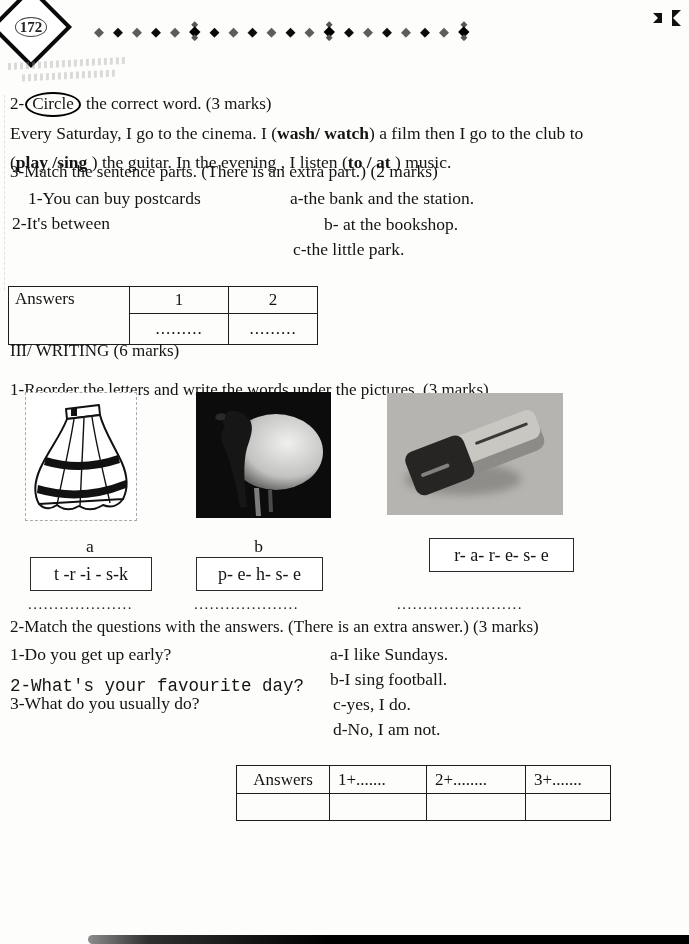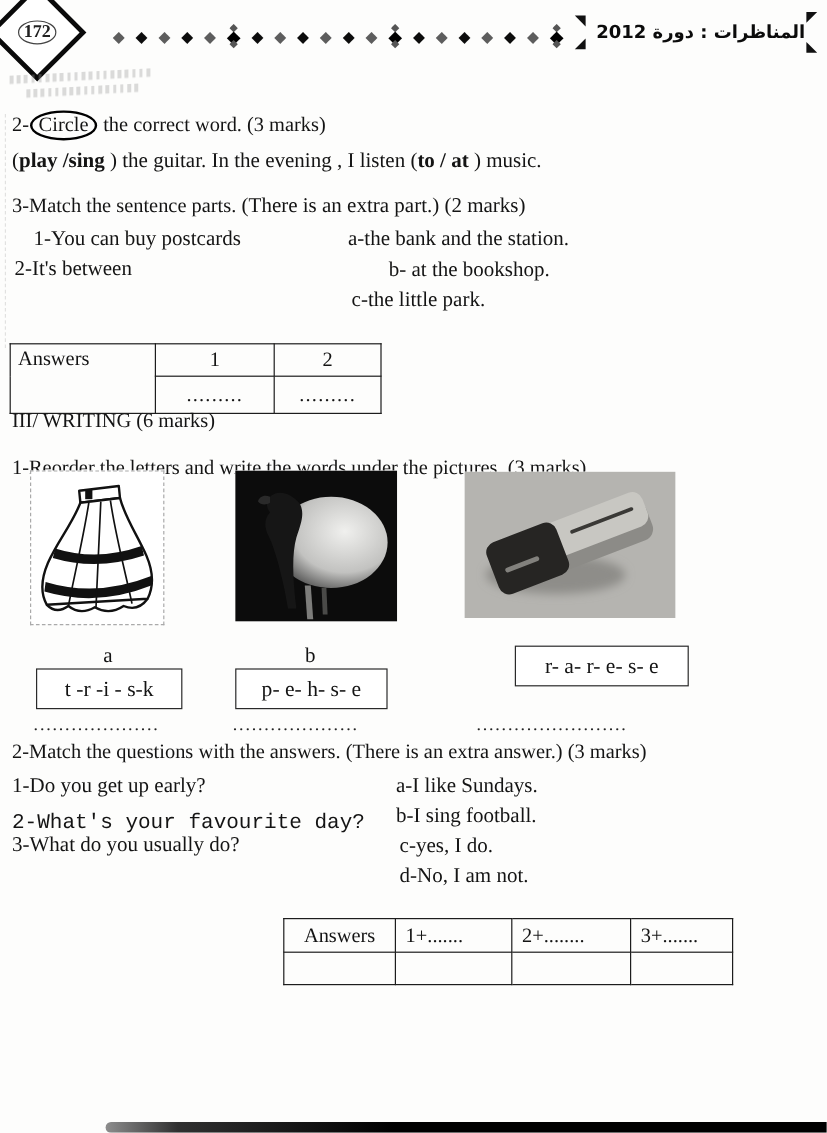--- a/index.html
+++ b/index.html
@@ -145,30 +145,30 @@
       <i class="small">◆</i>
       <i class="big">◆</i>
       <i class="small">◆</i>
     </span>
   </div>
 <div class="abs title-block" dir="rtl">
   <span class="cm tl"></span>
   <span class="cm bl"></span>
   <span class="cm tr"></span>
   <span class="cm br"></span>
-  <span>المناظرات : دورة 2012</span>
 </div>
 <div class="abs smudge"></div>
 <div class="abs smudge s2"></div>
 <div class="abs left-fold"></div>
 
 <div class="abs h-bold" style="left:10px;top:92px;">
   <span>2-</span><span class="circled">Circle</span><span> the correct word. (3 marks)</span>
 </div>
 <div class="abs para">
+  <div class="body-line"><span>Every Saturday, I go to the cinema. I (</span><b>wash/ watch</b><span>) a film then I go to the club to</span></div>
   <div class="body-line"><span>(</span><b>play /sing</b><span> ) the guitar. In the evening , I listen (</span><b>to / at</b><span> ) music.</span></div>
 </div>
 
 <div class="abs body-line" style="left:10px;top:161px;">
   <span class="h-bold">3-Match the sentence parts.</span><span> (There is an extra part.) (2 marks)</span>
 </div>
 <div class="abs body-line" style="left:28px;top:188px;">1-You can buy postcards</div>
 <div class="abs body-line" style="left:12px;top:213px;">2-It's between</div>
 <div class="abs body-line" style="left:290px;top:188px;">a-the bank and the station.</div>
 <div class="abs body-line" style="left:293px;top:214px;margin-left:31px;">b- at the bookshop.</div>

